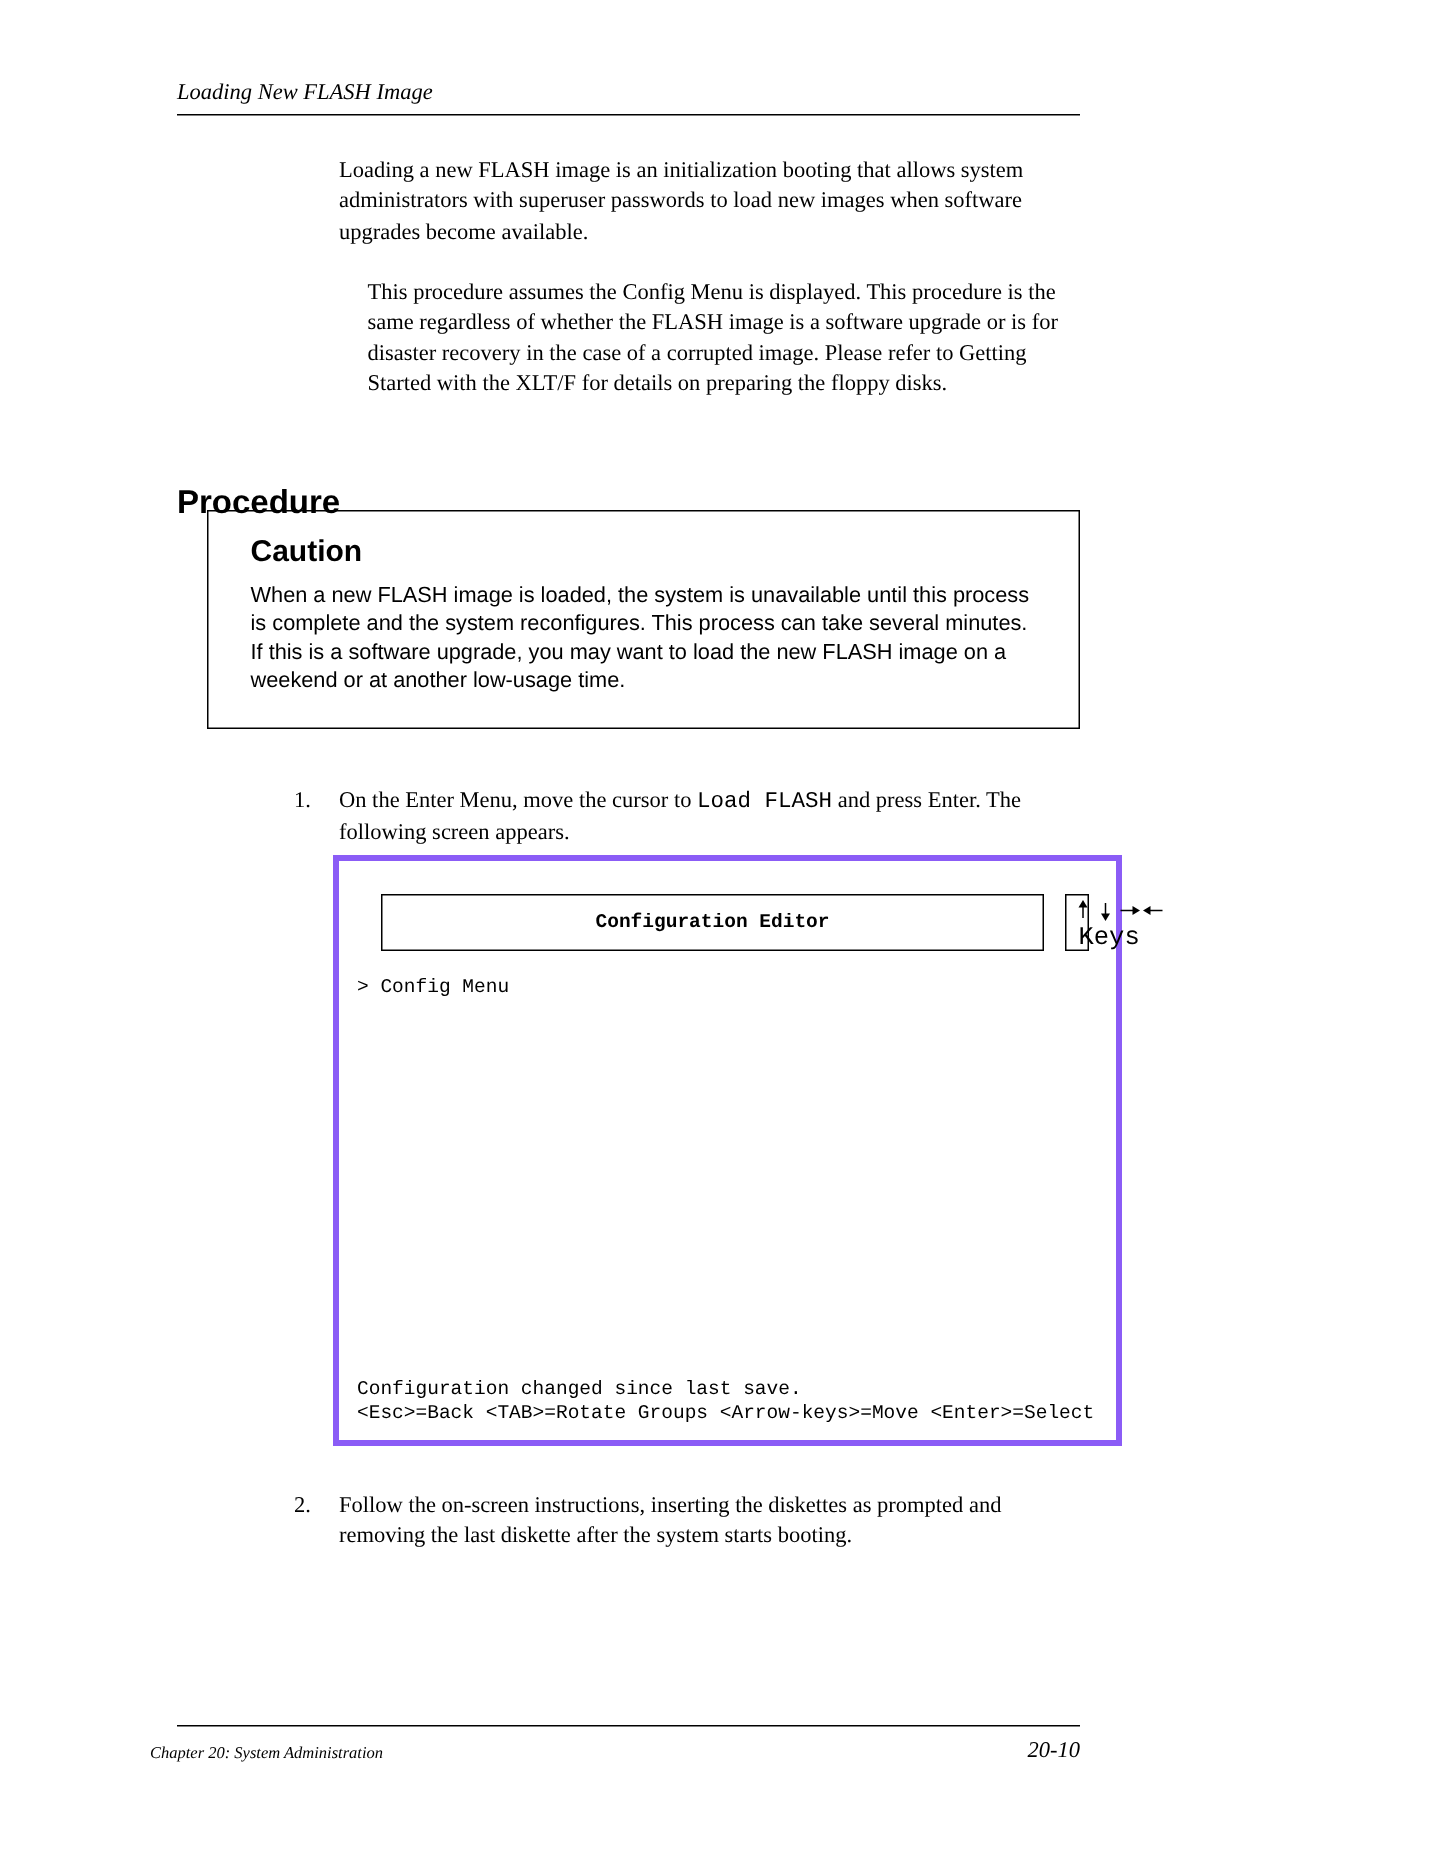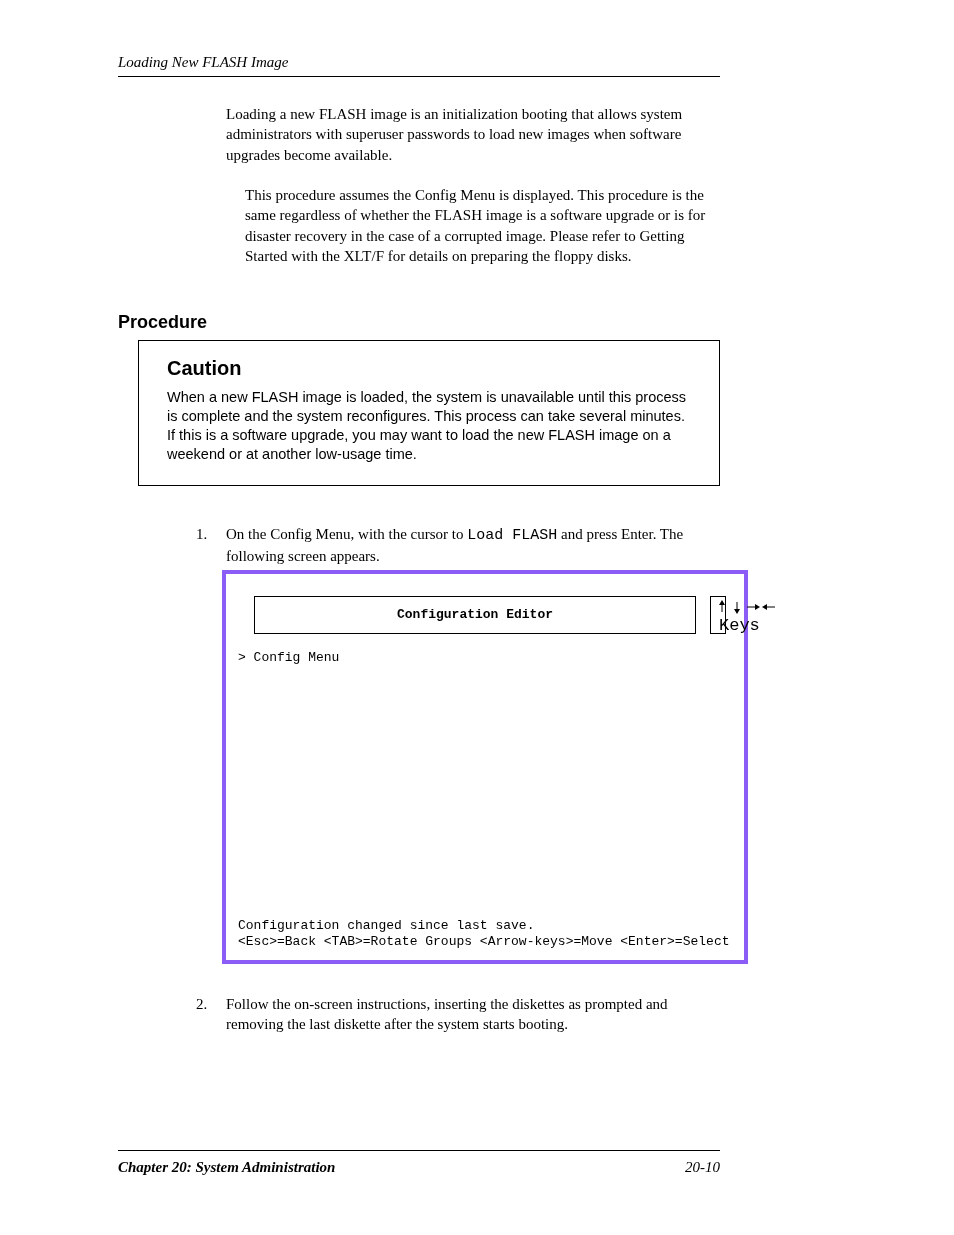--- a/index.html
+++ b/index.html
@@ -38,25 +38,25 @@
   }
   .para2 {
     position: absolute;
     top: 185px;
     left: 226px;
     right: 104px;
     margin-left: 19px;
   }
   .section-heading {
     position: absolute;
-    top: 310px;
+    top: 320px;
     left: 118px;
     font-family: Arial, Helvetica, sans-serif;
     font-weight: bold;
-    font-size: 18px;
+    font-size: 22px;
   }
   .caution-box {
     position: absolute;
     left: 138px;
     right: 104px;
     top: 340px;
     border: 1px solid #000;
     padding: 14px 28px 22px 28px;
     box-sizing: border-box;
     font-family: Arial, Helvetica, sans-serif;
@@ -167,24 +167,23 @@
   .footer-line {
     position: absolute;
     left: 118px;
     right: 104px;
     bottom: 84px;
     border-top: 1px solid #000;
   }
   .footer-left {
     position: absolute;
     bottom: 58px;
-    left: 118px;
+    left: 100px;
     font-style: italic;
-    font-size: 15px;
-    font-weight: bold;
+    font-size: 11px;
   }
   .footer-right {
     position: absolute;
     bottom: 58px;
     right: 104px;
     font-style: italic;
     font-size: 15px;
   }
 </style>
 </head>
@@ -200,21 +199,21 @@
 
   <div class="section-heading">Procedure</div>
 
   <div class="caution-box">
     <div class="caution-word">Caution</div>
     <div class="caution-text">When a new FLASH image is loaded, the system is unavailable until this process is complete and the system reconfigures. This process can take several minutes. If this is a software upgrade, you may want to load the new FLASH image on a weekend or at another low-usage time.</div>
   </div>
 
   <div class="step1">
     <span class="step-num">1.</span>
-    <span>On the Config Menu, with the cursor to</span>
+    <span>On the Enter Menu, move the cursor to</span>
     <span class="code-font">Load FLASH</span>
     <span>and press Enter. The following screen appears.</span>
   </div>
 
   <div class="config-panel">
     <div class="config-title">Configuration Editor</div>
 
     <div class="arrow-box">
       <svg width="60" height="14" viewBox="0 0 60 14">
 

